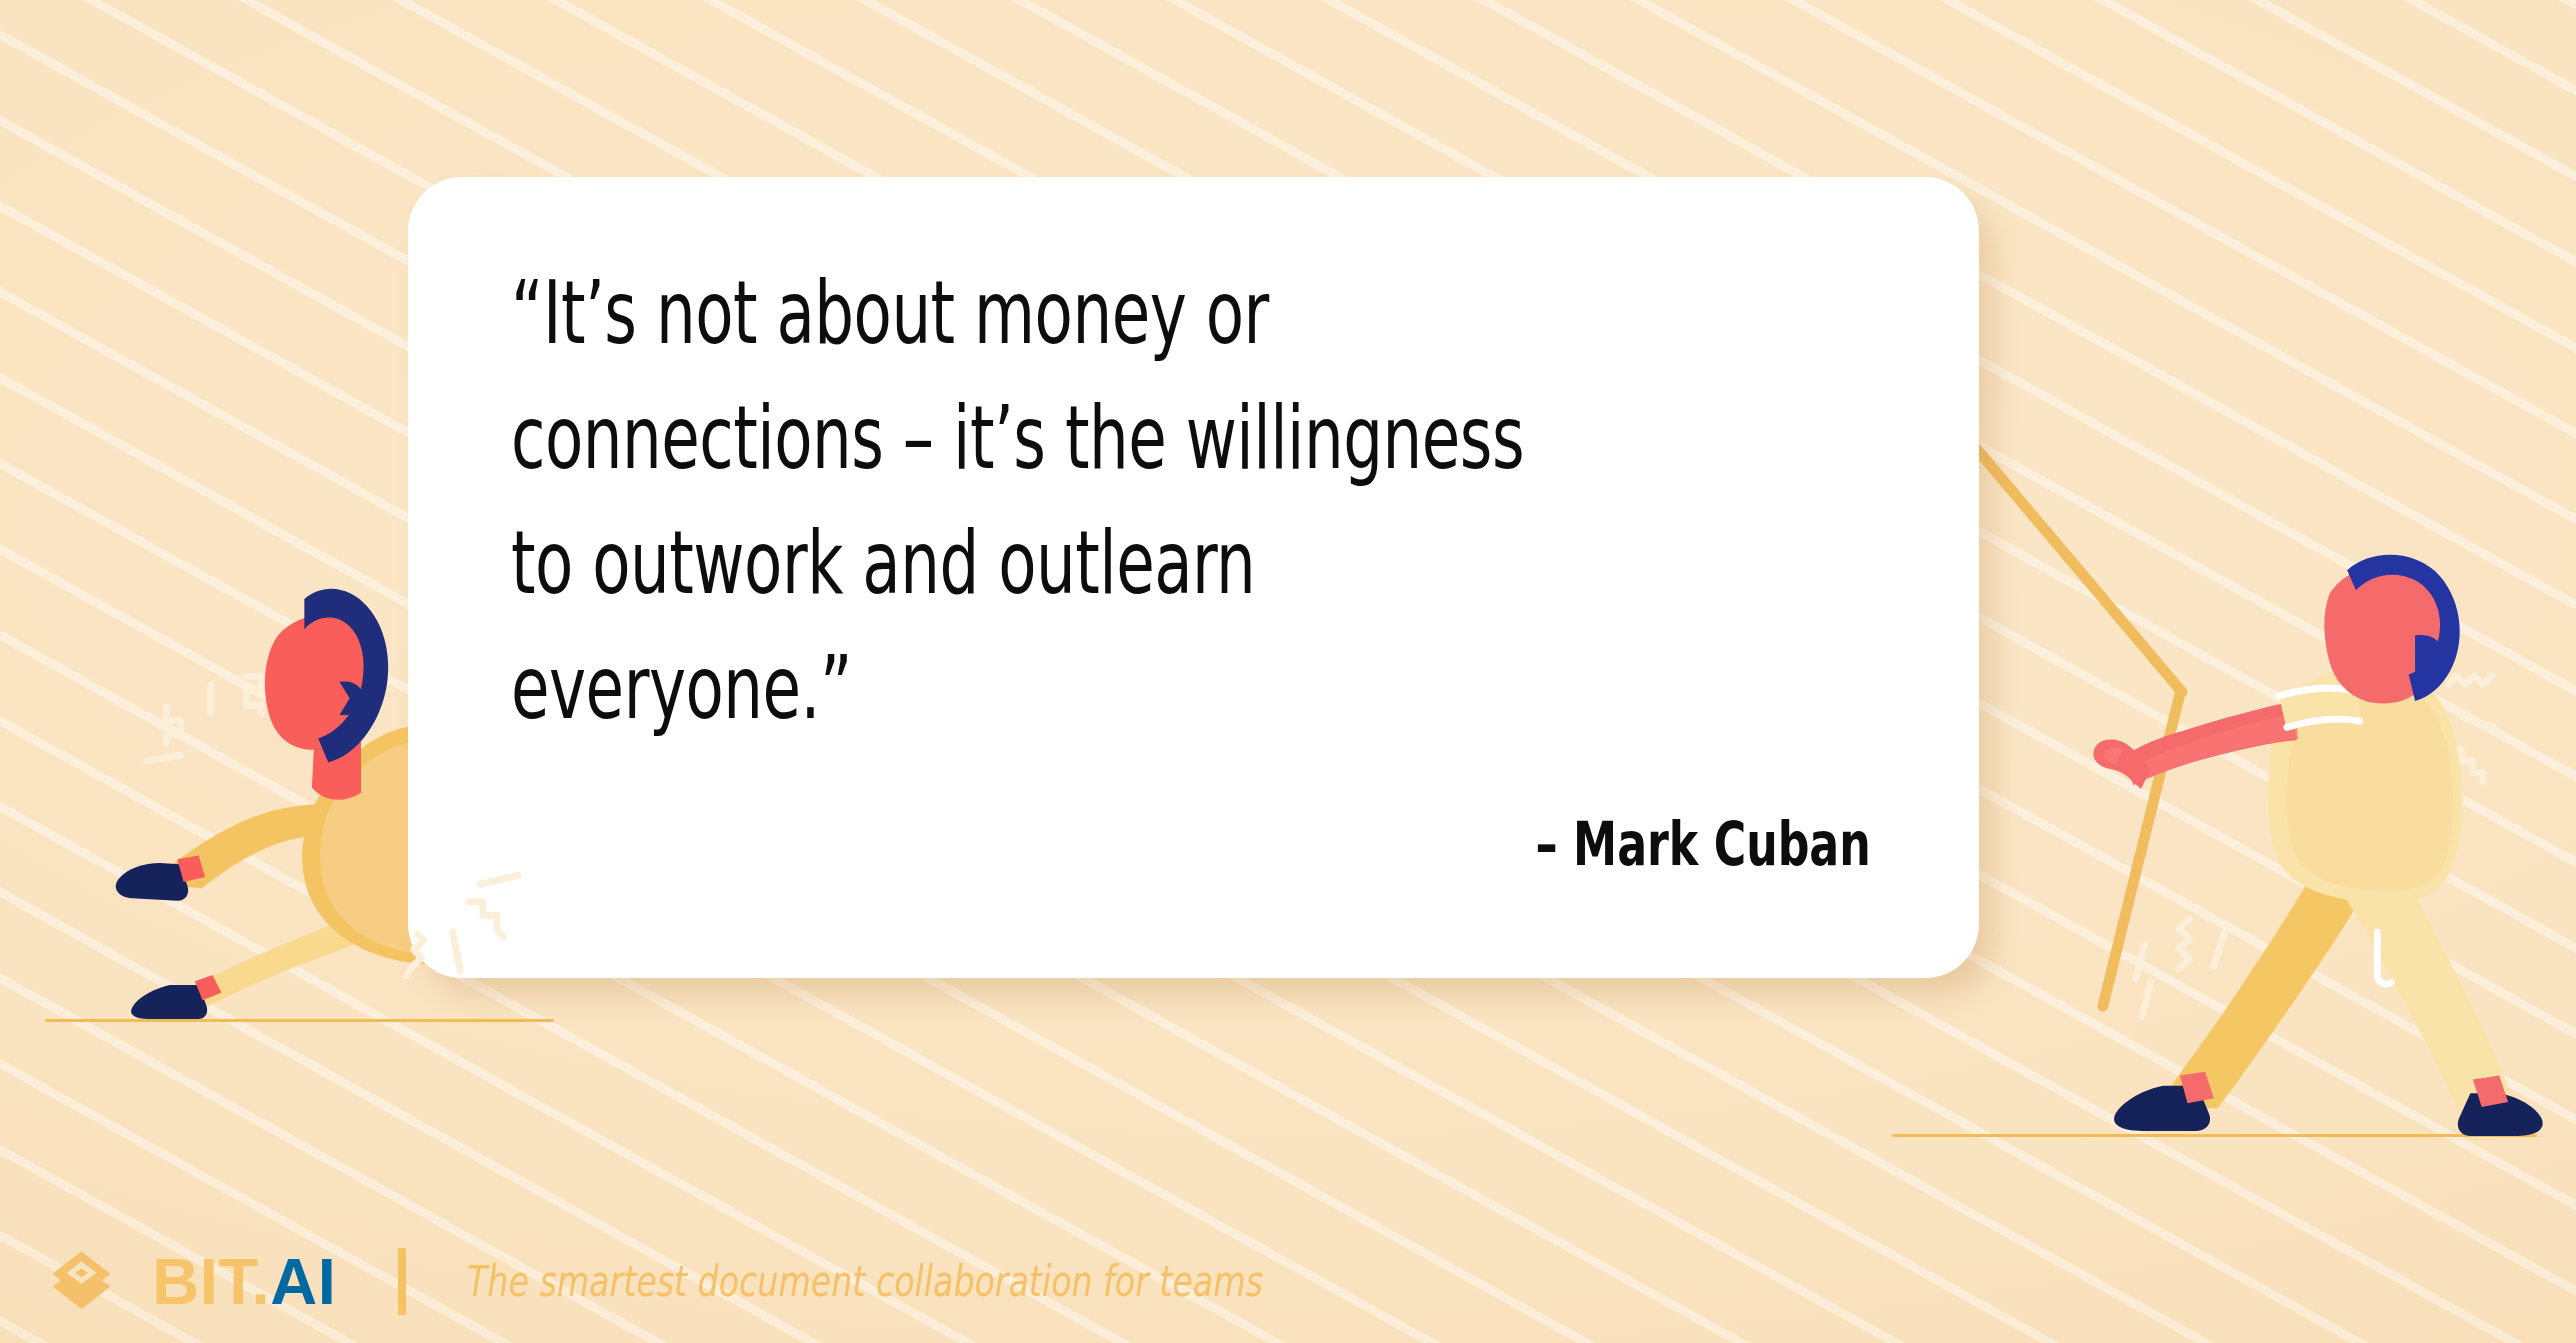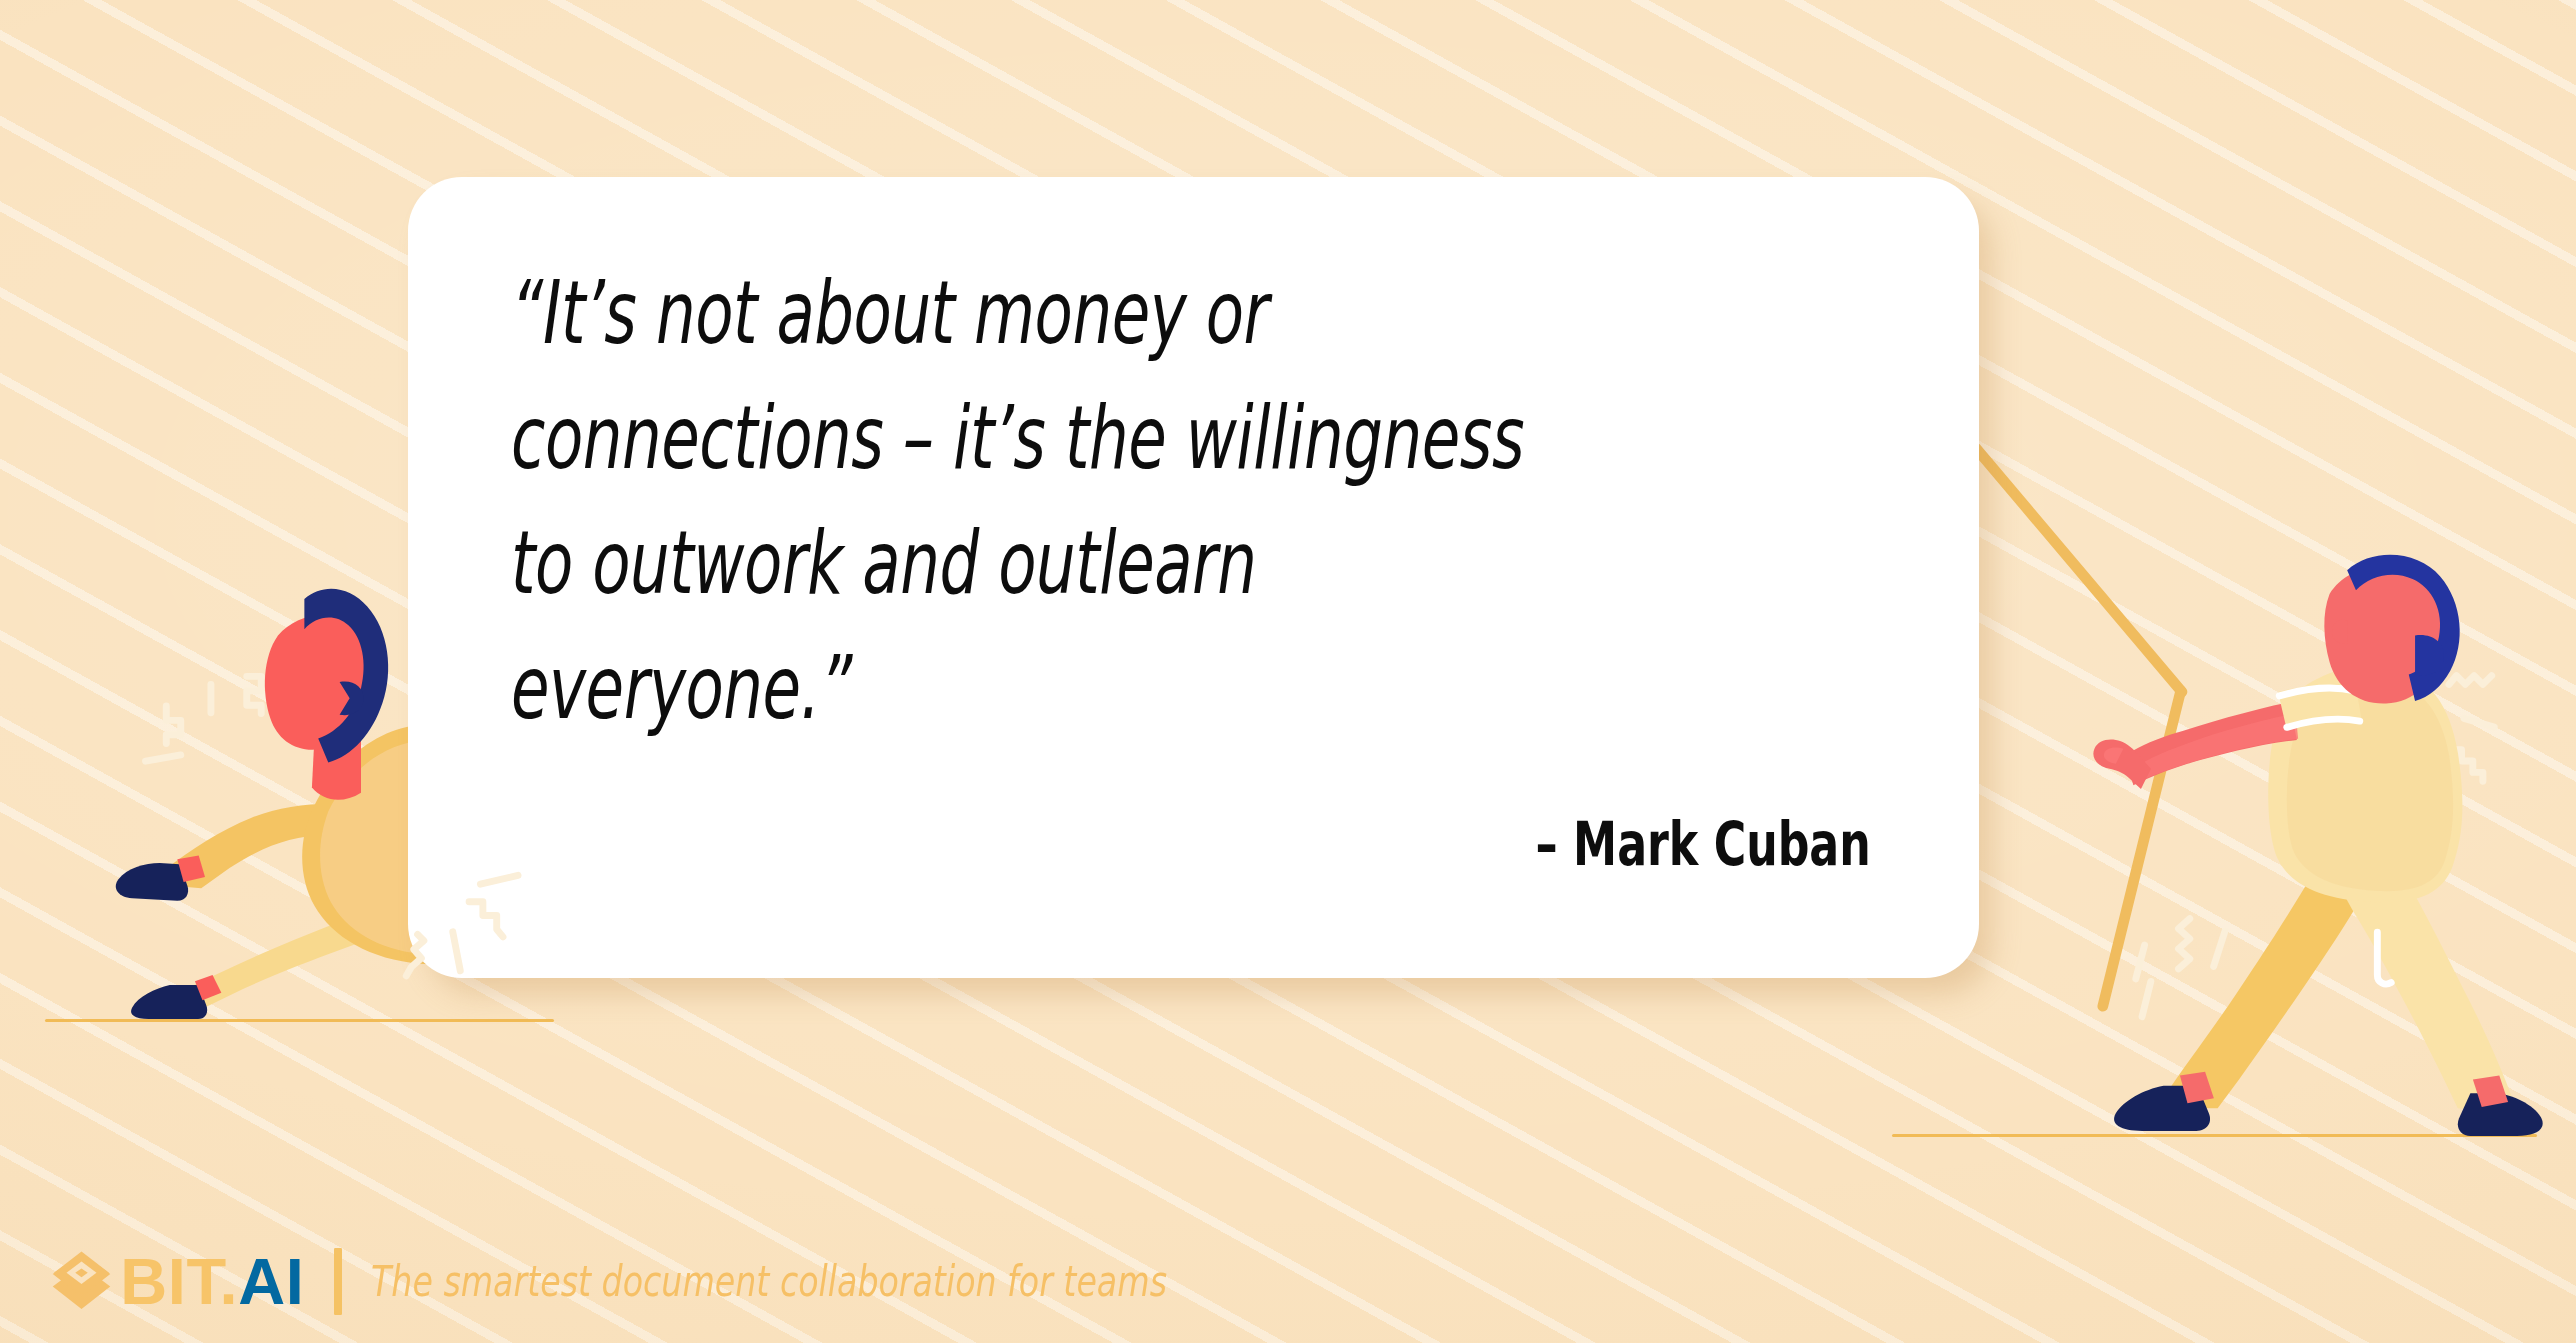--- a/index.html
+++ b/index.html
@@ -44,21 +44,20 @@
     width:1571px; height:801px;
     background:#FFFFFF;
     border-radius:54px;
     box-shadow: 16.4px 19px 29px -3.8px rgba(196,144,80,.30);
     z-index:6;
   }
   #quote-body {
     position:absolute;
     left:103px; top:74px;
     width:1340px;
-    font-style:italic;
   }
   .quote-line {
     font-family:"DejaVu Sans Condensed","Liberation Sans Narrow","Liberation Sans", sans-serif;
     font-size:87px;
     line-height:125px;
     letter-spacing:-0.6px;
     color:#0D0D0D;
     white-space:nowrap;
     font-stretch:condensed;
     transform:scaleX(.80);
@@ -93,21 +92,21 @@
   
   #footer {
     position:absolute;
     left:0; top:1230px;
     width:2576px; height:114px;
     z-index:8;
   }
   #footer-inner {
     position:absolute;
     left:49px; top:7.5px;
-    display:flex; align-items:center; height:88px;
+    display:flex; align-items:center; height:88px;gap:32px;
   }
   #brand-logo-icon { width:65px; height:65px; margin-right:6.3px; flex:0 0 auto; }
   #brand-wordmark {
     font-family:"Liberation Sans", sans-serif;
     font-weight:bold;
     font-size:65px;
     letter-spacing:0.6px;
     line-height:65px;
     display:flex; align-items:center;
     transform:scaleX(1.0);

